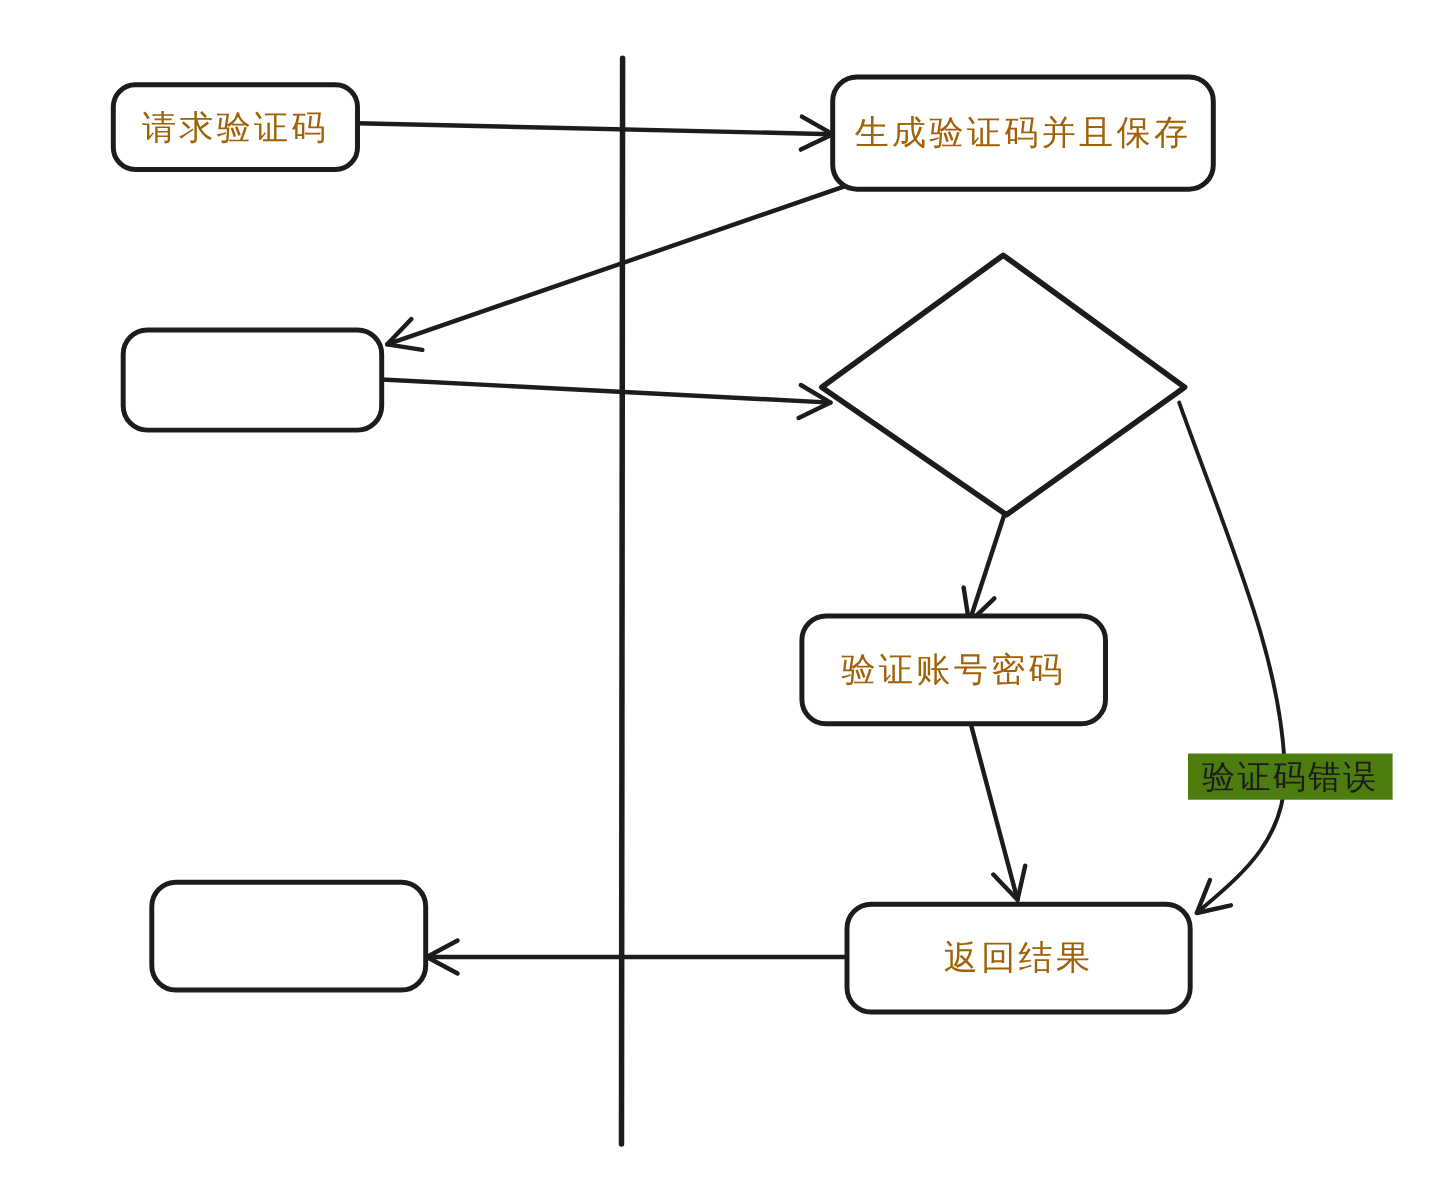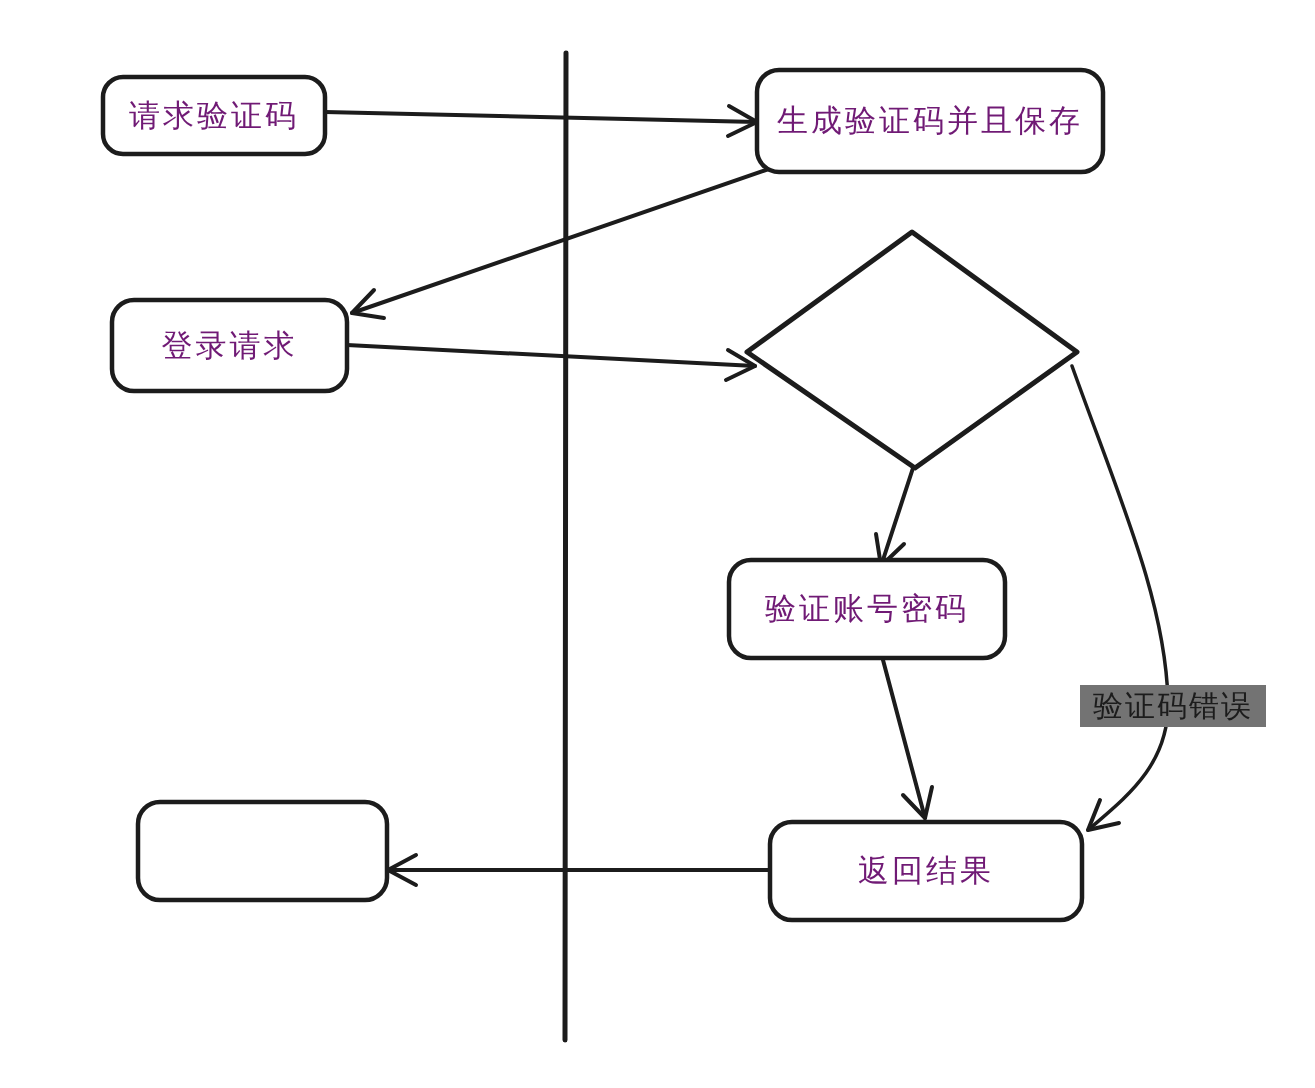--- a/index.html
+++ b/index.html
@@ -24,34 +24,34 @@
   }
   .node-label {
     position: absolute;
     display: flex;
     align-items: center;
     justify-content: center;
     text-align: center;
     font-size: 31px;
     letter-spacing: 3px;
     line-height: 50px;
-    color: #701a75;
+    color: #a16207;
     white-space: pre-line;
     pointer-events: none;
   }
   .edge-label {
     position: absolute;
     display: flex;
     align-items: center;
     justify-content: center;
     text-align: left;
     font-size: 30px;
     letter-spacing: 2px;
     color: #1c1c1c;
-    background: #737373;
+    background: #4d7c0f;
     padding: 2px 4px;
   }
 </style>
 </head>
 <body>
 
 <div class="stage">
 
   <svg width="1315" height="1088" viewBox="0 0 1315 1088" fill="none" stroke="#1c1c1c" stroke-width="4" stroke-linecap="round" stroke-linejoin="round">
 
@@ -84,21 +84,20 @@
     <polygon points="912,232 1077,352 915,468 747,352" fill="#ffffff" stroke-width="5"></polygon>
     <rect x="729" y="560" width="276" height="98" rx="22" fill="#ffffff" stroke-width="4.5"></rect>
     <rect x="770" y="822" width="312" height="98" rx="22" fill="#ffffff" stroke-width="4.5"></rect>
     <rect x="138" y="802" width="249" height="98" rx="22" fill="#ffffff" stroke-width="4.5"></rect>
   </svg>
 
   <div class="node-label" style="left:103px; top:77px; width:222px; height:77px;">请求验证码</div>
 
   <div class="node-label" style="left:757px; top:70px; width:346px; height:102px;">生成验证码并且保存</div>
 
-  <div class="node-label" style="left:112px; top:300px; width:235px; height:91px;">登录请求</div>
 
 
   <div class="node-label" style="left:729px; top:560px; width:276px; height:98px;">验证账号密码</div>
 
   <div class="node-label" style="left:770px; top:822px; width:312px; height:98px;">返回结果</div>
 
 
   <div class="edge-label" style="left:1080px; top:685px; width:178px; height:38px;">验证码错误</div>
 
 </div>

